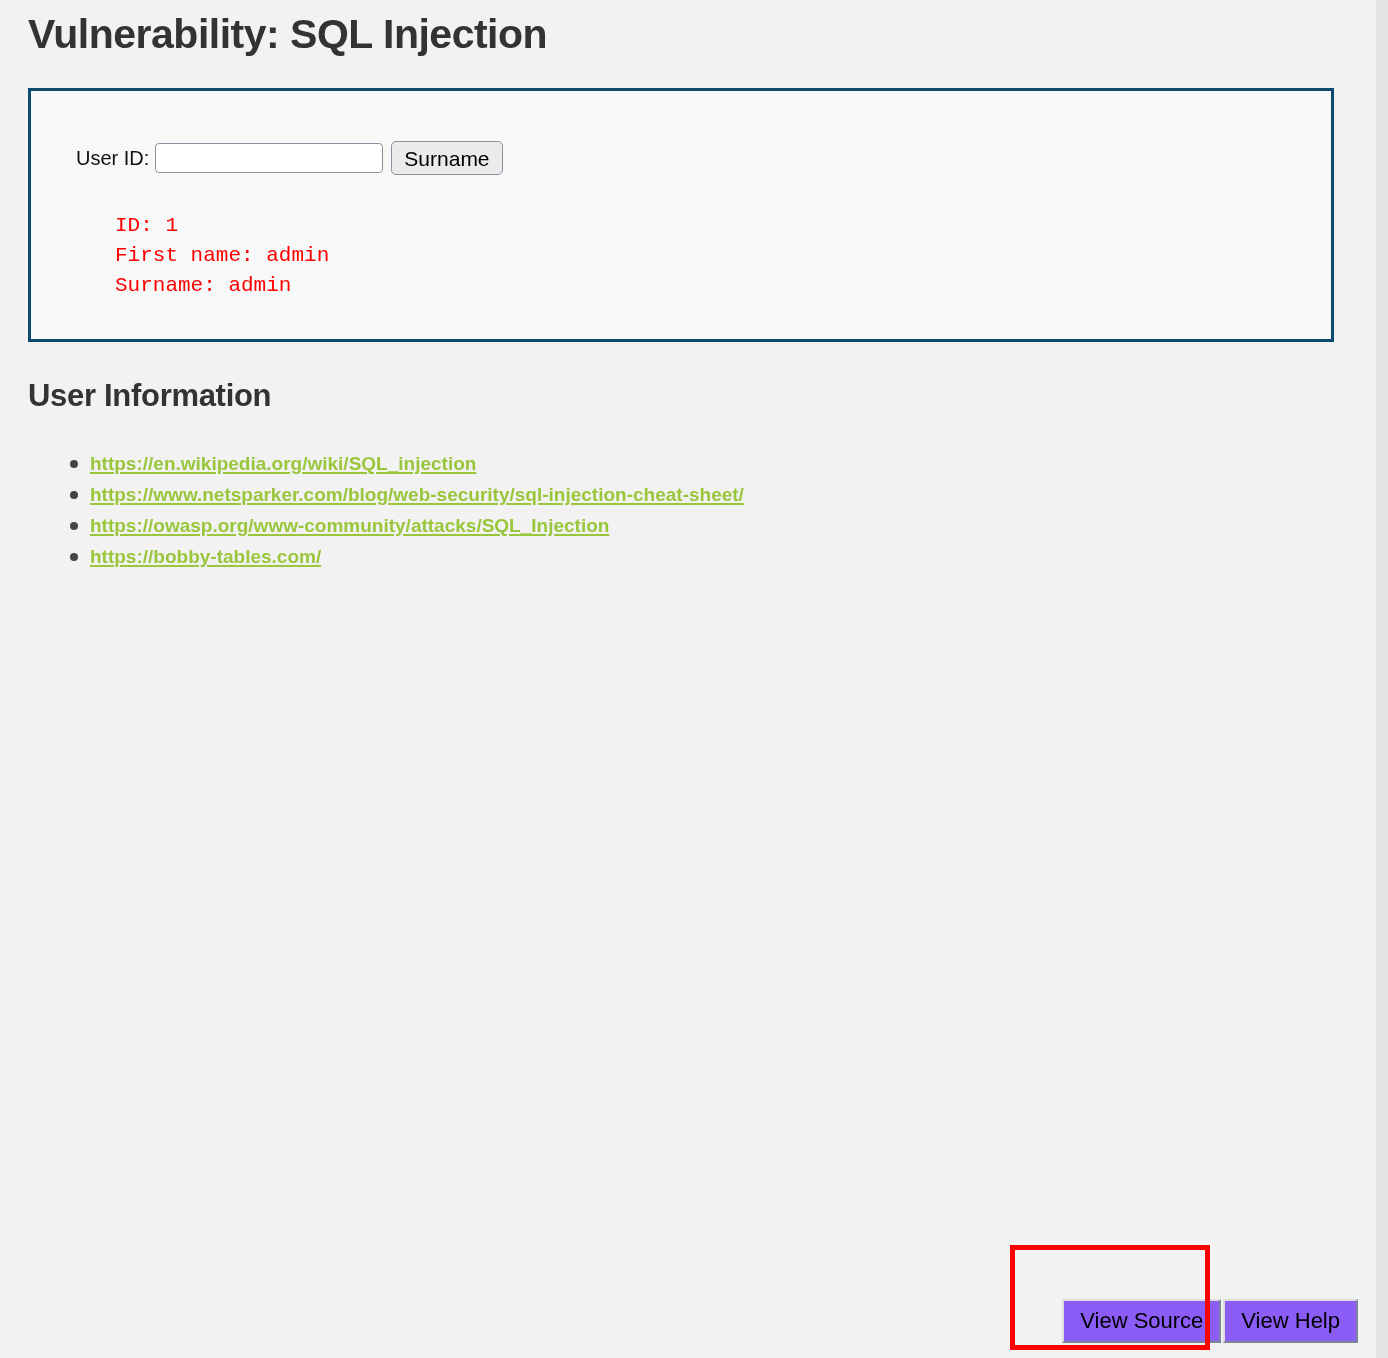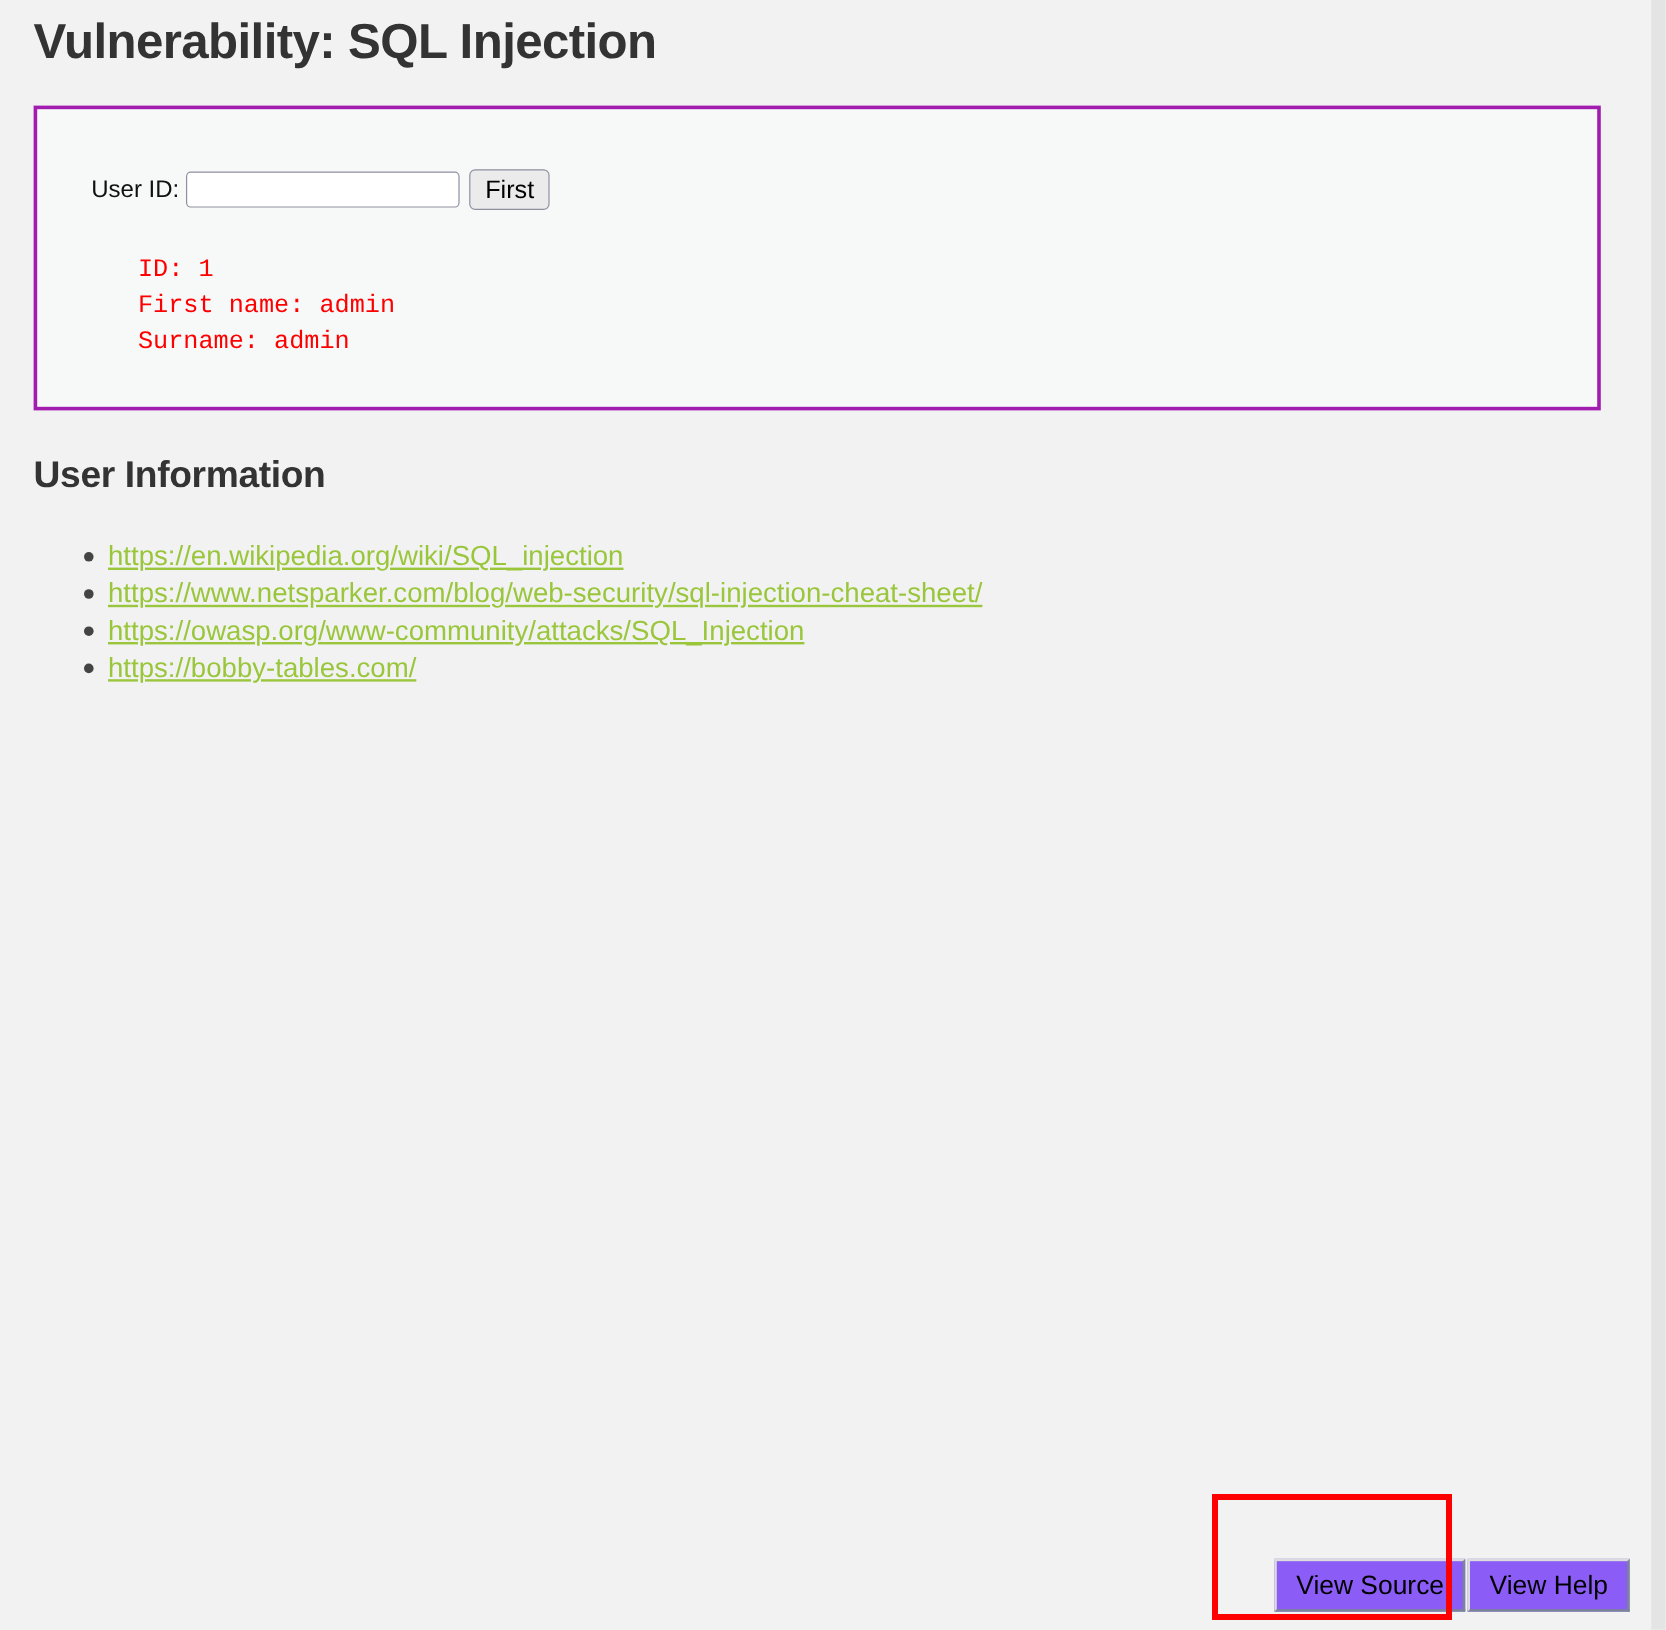--- a/index.html
+++ b/index.html
@@ -50,21 +50,21 @@
   }
 
   
   .vuln-panel {
     position: absolute;
     left: 28px;
     top: 88px;
     width: 1306px;
     height: 254px;
     box-sizing: border-box;
-    border: 3px solid #a21caf;
+    border: 3px solid #0c4a6e;
     background: #f7f9f9;
   }
 
   .form-row {
     position: absolute;
     left: 45px;
     top: 50px;
     display: flex;
     align-items: center;
   }
@@ -143,22 +143,22 @@
   .link-list li .bullet {
     position: absolute;
     left: -20px;
     top: 12px;
     width: 8px;
     height: 8px;
     border-radius: 50%;
     background: #444444;
   }
   .link-list a {
-    font-size: 23px;
-    font-weight: normal;
+    font-size: 19px;
+    font-weight: bold;
     color: #9ac63c;
     text-decoration: underline;
     text-decoration-thickness: 2px;
     text-underline-offset: 2px;
     cursor: pointer;
   }
 
   
   .bottom-bar {
     position: absolute;
@@ -207,21 +207,21 @@
 
 <div class="page">
 
   <h1 class="page-title">Vulnerability: SQL Injection</h1>
 
   <div class="vuln-panel">
 
     <div class="form-row">
       <span class="form-label">User ID:</span>
       <input class="userid-input" type="text" placeholder="" style="">
-      <button class="submit-button">First</button>
+      <button class="submit-button">Surname</button>
     </div>
 
     <pre class="result-block">ID: 1
 First name: admin
 Surname: admin</pre>
 
   </div>
 
   <h2 class="more-info-title">User Information</h2>
 

